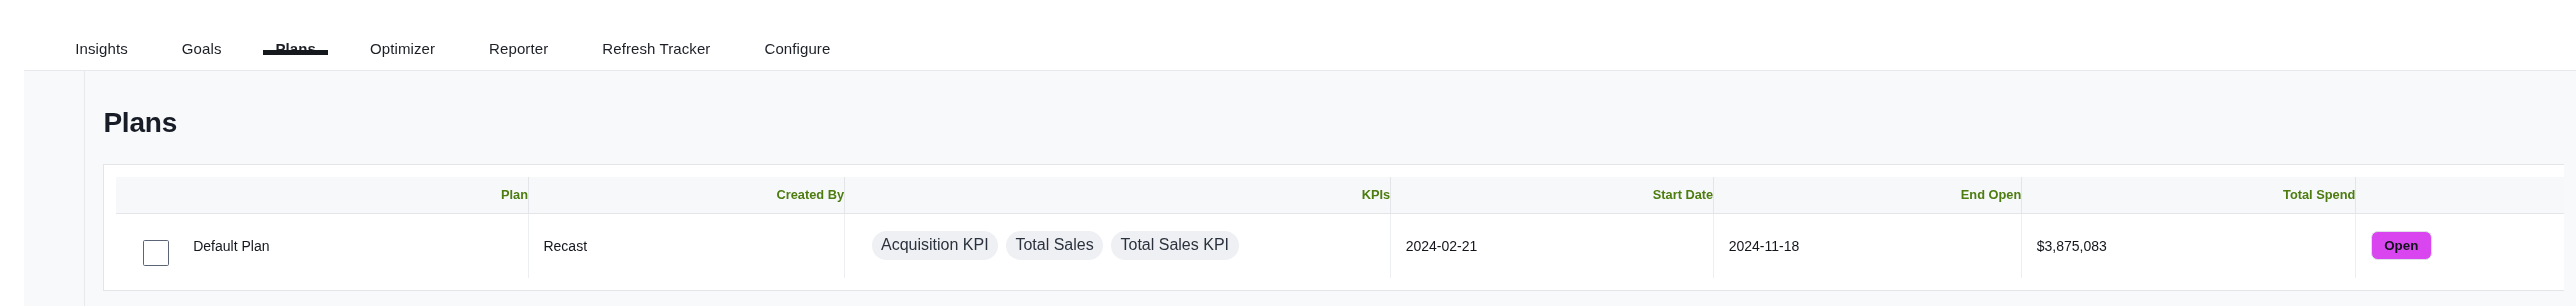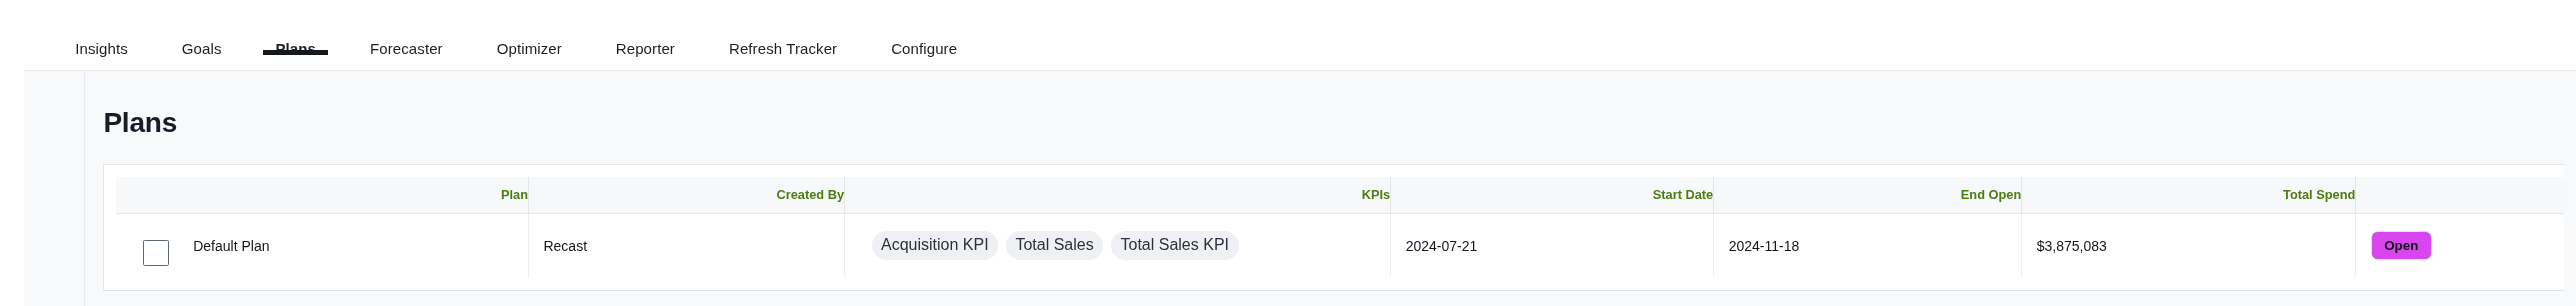--- a/index.html
+++ b/index.html
@@ -174,23 +174,20 @@
 <nav class="topnav">
   <ul class="nav-list">
     <li class="nav-item">
       <span>Insights</span>
     </li>
     <li class="nav-item">
       <span>Goals</span>
     </li>
     <li class="nav-item active">
       <span>Plans</span>
-    </li>
-    <li class="nav-item">
-      <span>Forecaster</span>
     </li>
     <li class="nav-item">
       <span>Optimizer</span>
     </li>
     <li class="nav-item">
       <span>Reporter</span>
     </li>
     <li class="nav-item">
       <span>Refresh Tracker</span>
     </li>
@@ -236,21 +233,21 @@
               </div>
             </td>
             <td>Recast</td>
             <td>
               <div class="kpi-list">
                 <span class="kpi-pill">Acquisition KPI</span>
                 <span class="kpi-pill">Total Sales</span>
                 <span class="kpi-pill">Total Sales KPI</span>
               </div>
             </td>
-            <td>2024-07-21</td>
+            <td>2024-02-21</td>
             <td>2024-11-18</td>
             <td>$3,875,083</td>
             <td>
               <button class="open-btn">Open</button>
             </td>
           </tr>
         </tbody>
       </table>
     </div>
 

